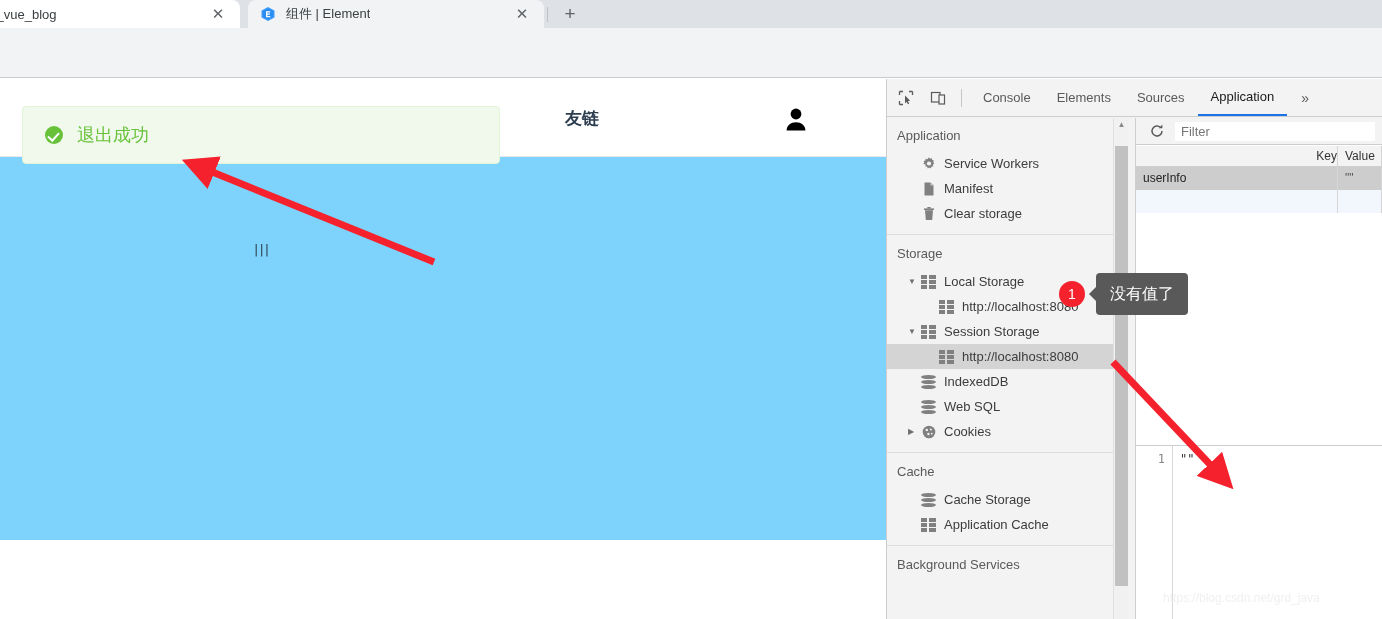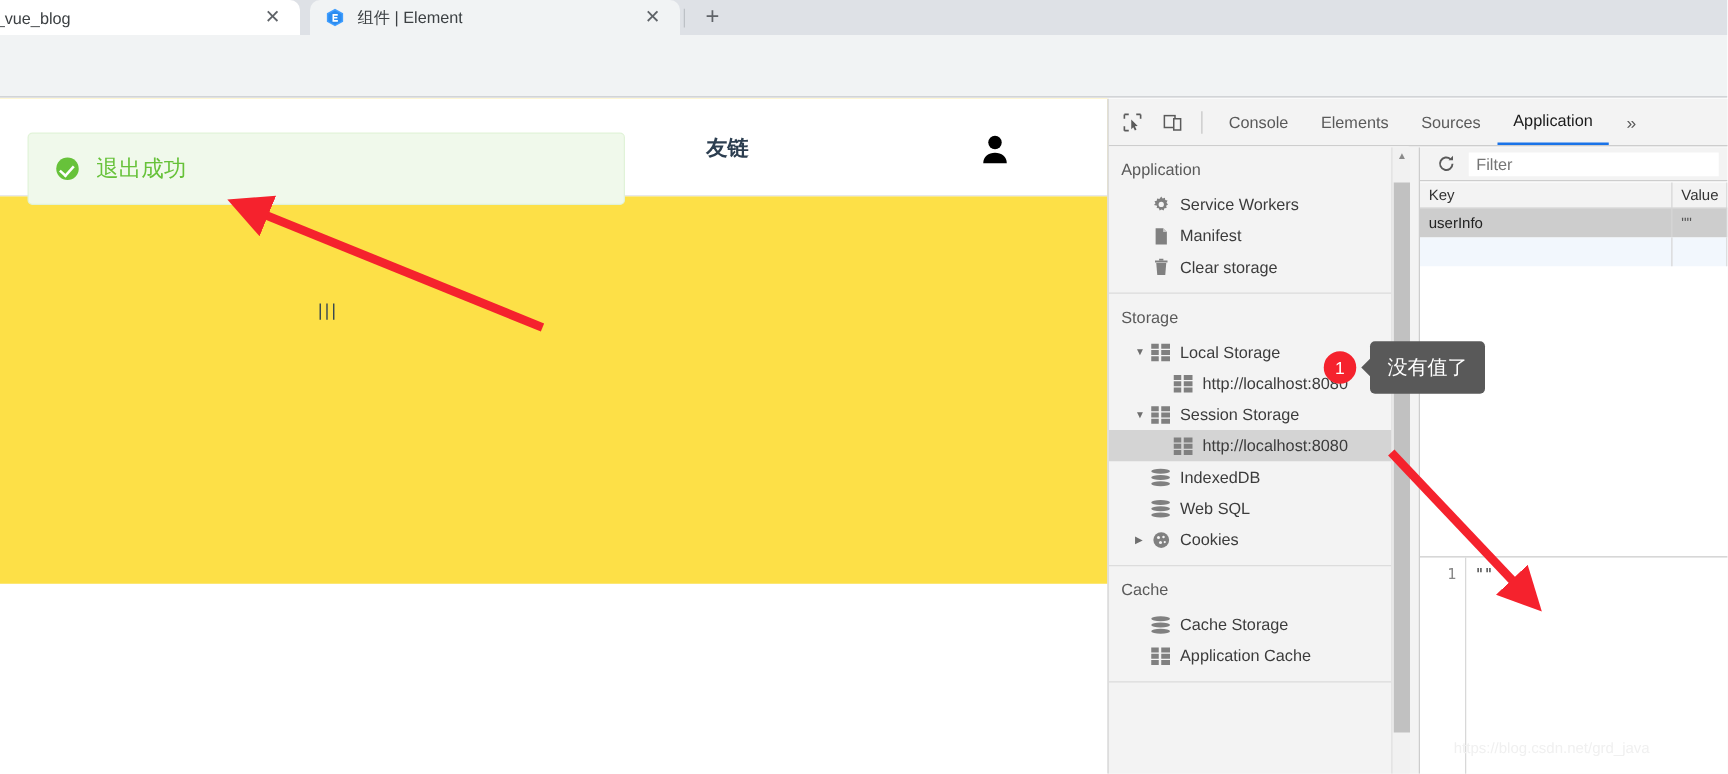--- a/index.html
+++ b/index.html
@@ -50,21 +50,21 @@
 
   
   .toolbar-strip {
     position: absolute; left: 0; top: 28px; width: 1382px; height: 50px;
     background: #f1f3f4; border-bottom: 1px solid #c8cacd;
   }
 
   
   .page {
     position: absolute; left: 0; top: 79px;
-    width: 886px; height: 388px; background: #fde047; overflow: hidden;
+    width: 886px; height: 461px; background: #7dd3fc; overflow: hidden;
   }
   .page-header {
     position: absolute; left: 0; top: 0; width: 886px; height: 78px;
     border-bottom: 1px solid #e8e8e8; background: #fff;
   }
   .nav-link {
     position: absolute; left: 565px; top: 28px;
     font-size: 17px; font-weight: bold; color: #2c3e50;
     font-family: "DejaVu Sans", sans-serif;
   }
@@ -213,21 +213,21 @@
   }
   .tbl-head {
     position: absolute; left: 0; top: 28px; width: 246px; height: 21px;
     background: #f3f3f3; border-bottom: 1px solid #cdcdcd;
     display: flex;
   }
   .th {
     font-size: 12px; color: #333; line-height: 20px;
     padding-left: 7px; border-right: 1px solid #d6d6d6; height: 21px;
   }
-  .th-key { width: 202px; }
+  .th-key { width: 202px; text-align: right; }
   .th-value { width: 44px; }
   .tbl-row {
     position: absolute; left: 0; width: 246px; height: 23px; display: flex;
   }
   .tbl-row.selected { background: #cdcdcd; }
   .tbl-row.stripe { background: #f2f7fd; }
   .td {
     font-size: 12px; color: #222; line-height: 22px;
     padding-left: 7px; border-right: 1px solid #d6d6d6; height: 23px;
     overflow: hidden; white-space: nowrap;
@@ -486,20 +486,21 @@
             <i></i>
             <i></i>
             <i></i>
             <i></i>
             <i></i>
             <i></i>
           </span>
           <span class="tree-label">Application Cache</span>
         </div>
         <div class="tree-divider"></div>
+        <div class="tree-section-title">Background Services</div>
       </div>
   </div>
 
   <div class="dt-scrollbar">
     <div class="dt-scroll-up">▲</div>
     <div class="dt-scroll-thumb"></div>
   </div>
   <div class="dt-panel-split"></div>
 
   <div class="dt-main">

